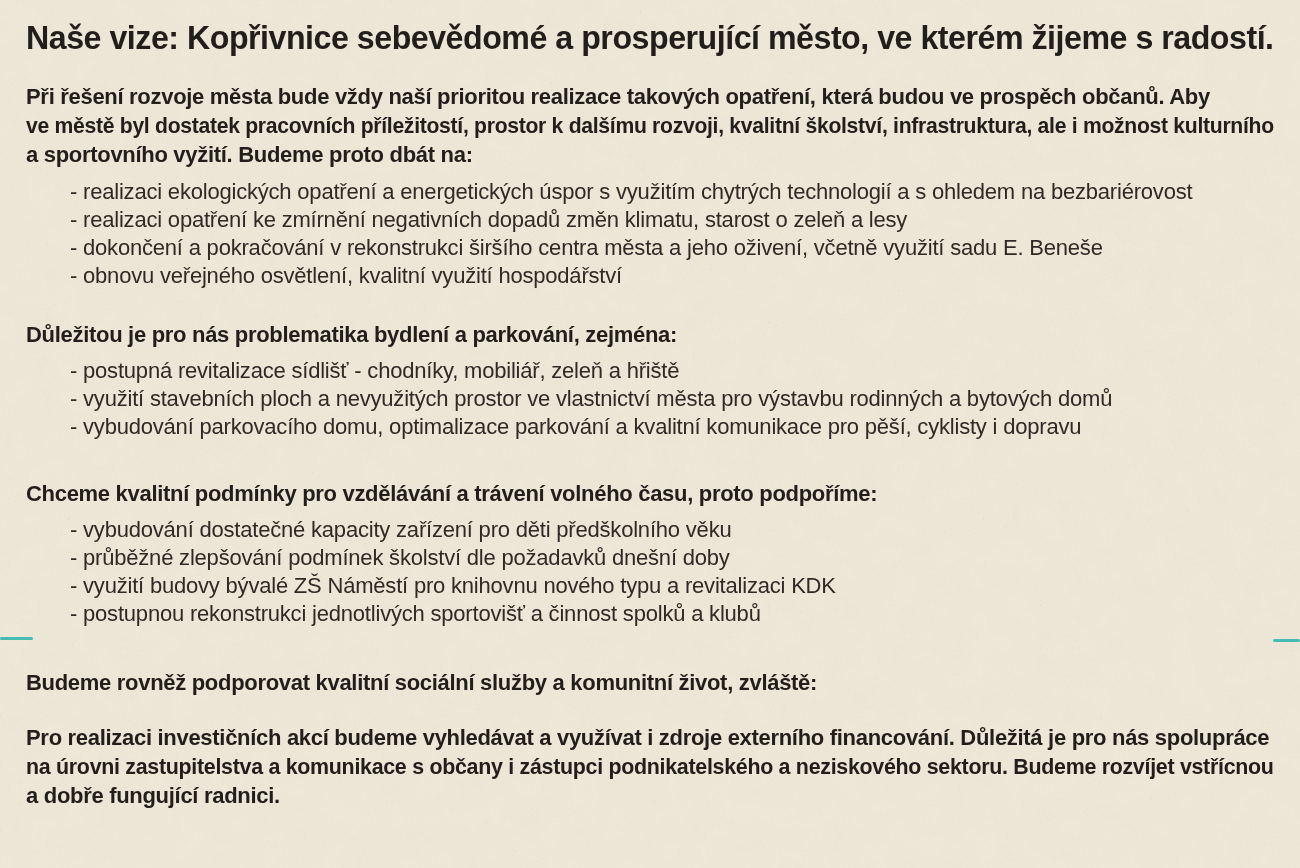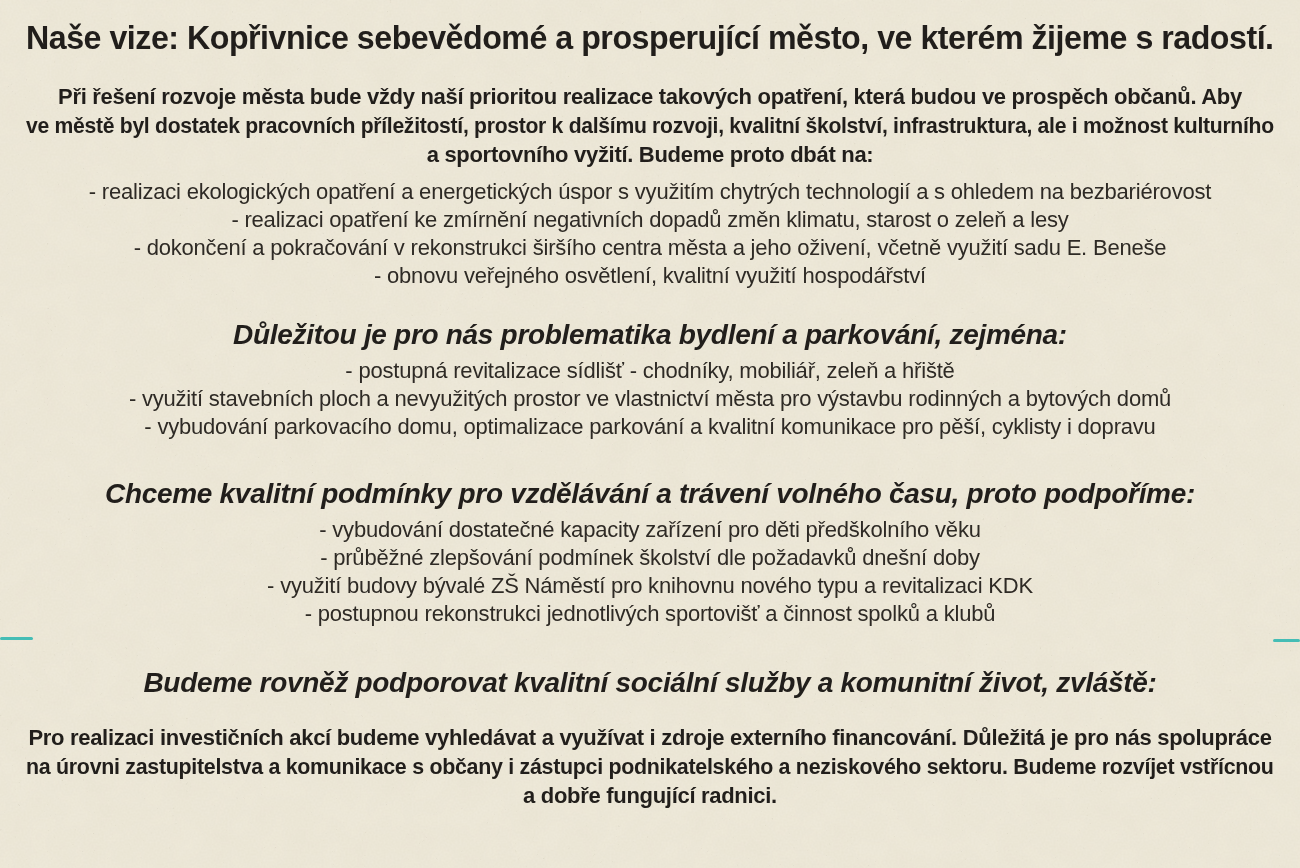--- a/index.html
+++ b/index.html
@@ -10,33 +10,32 @@
     overflow:hidden;
     background:var(--color-paper,#f0ebdc);
     font-family:"Liberation Sans",sans-serif;
     color:var(--color-ink,#211e1b);
   }
   .texture{position:absolute;left:0;top:0;display:block;pointer-events:none;}
   .content{
     position:absolute;left:0;top:0;right:0;bottom:0;
     padding:20px 26px 0 26px;
     box-sizing:border-box;
-    text-align:center;
   }
   .line{white-space:nowrap;}
   .title{
     font-weight:700;
     font-size:33px;line-height:36px;
     letter-spacing:-0.5px;
   }
   .intro{margin-top:26px;font-weight:700;font-size:22px;line-height:29px;letter-spacing:-0.3px;}
   .bullets{margin-top:9px;font-size:22px;line-height:28px;letter-spacing:-0.2px;color:#2e2a25;}
-  .bullets .line{font-weight:400;}
+  .bullets .line{font-weight:400;margin-left:44px;}
   .section-heading{
-    font-weight:700;font-size:28px;line-height:29px;letter-spacing:-0.3px;font-style:italic;
+    font-weight:700;font-size:22px;line-height:29px;letter-spacing:-0.3px;
   }
   .mt-a{margin-top:30px;}
   .mt-b{margin-top:38px;}
   .mt-c{margin-top:30px;}
   .bullets-tight{margin-top:8px;}
   .closing{margin-top:26px;font-weight:700;font-size:22px;line-height:29px;letter-spacing:-0.3px;}
   .mark{
     position:absolute;height:3px;
     background:var(--color-accent-teal,#45bdb5);
     border-radius:1.5px;

